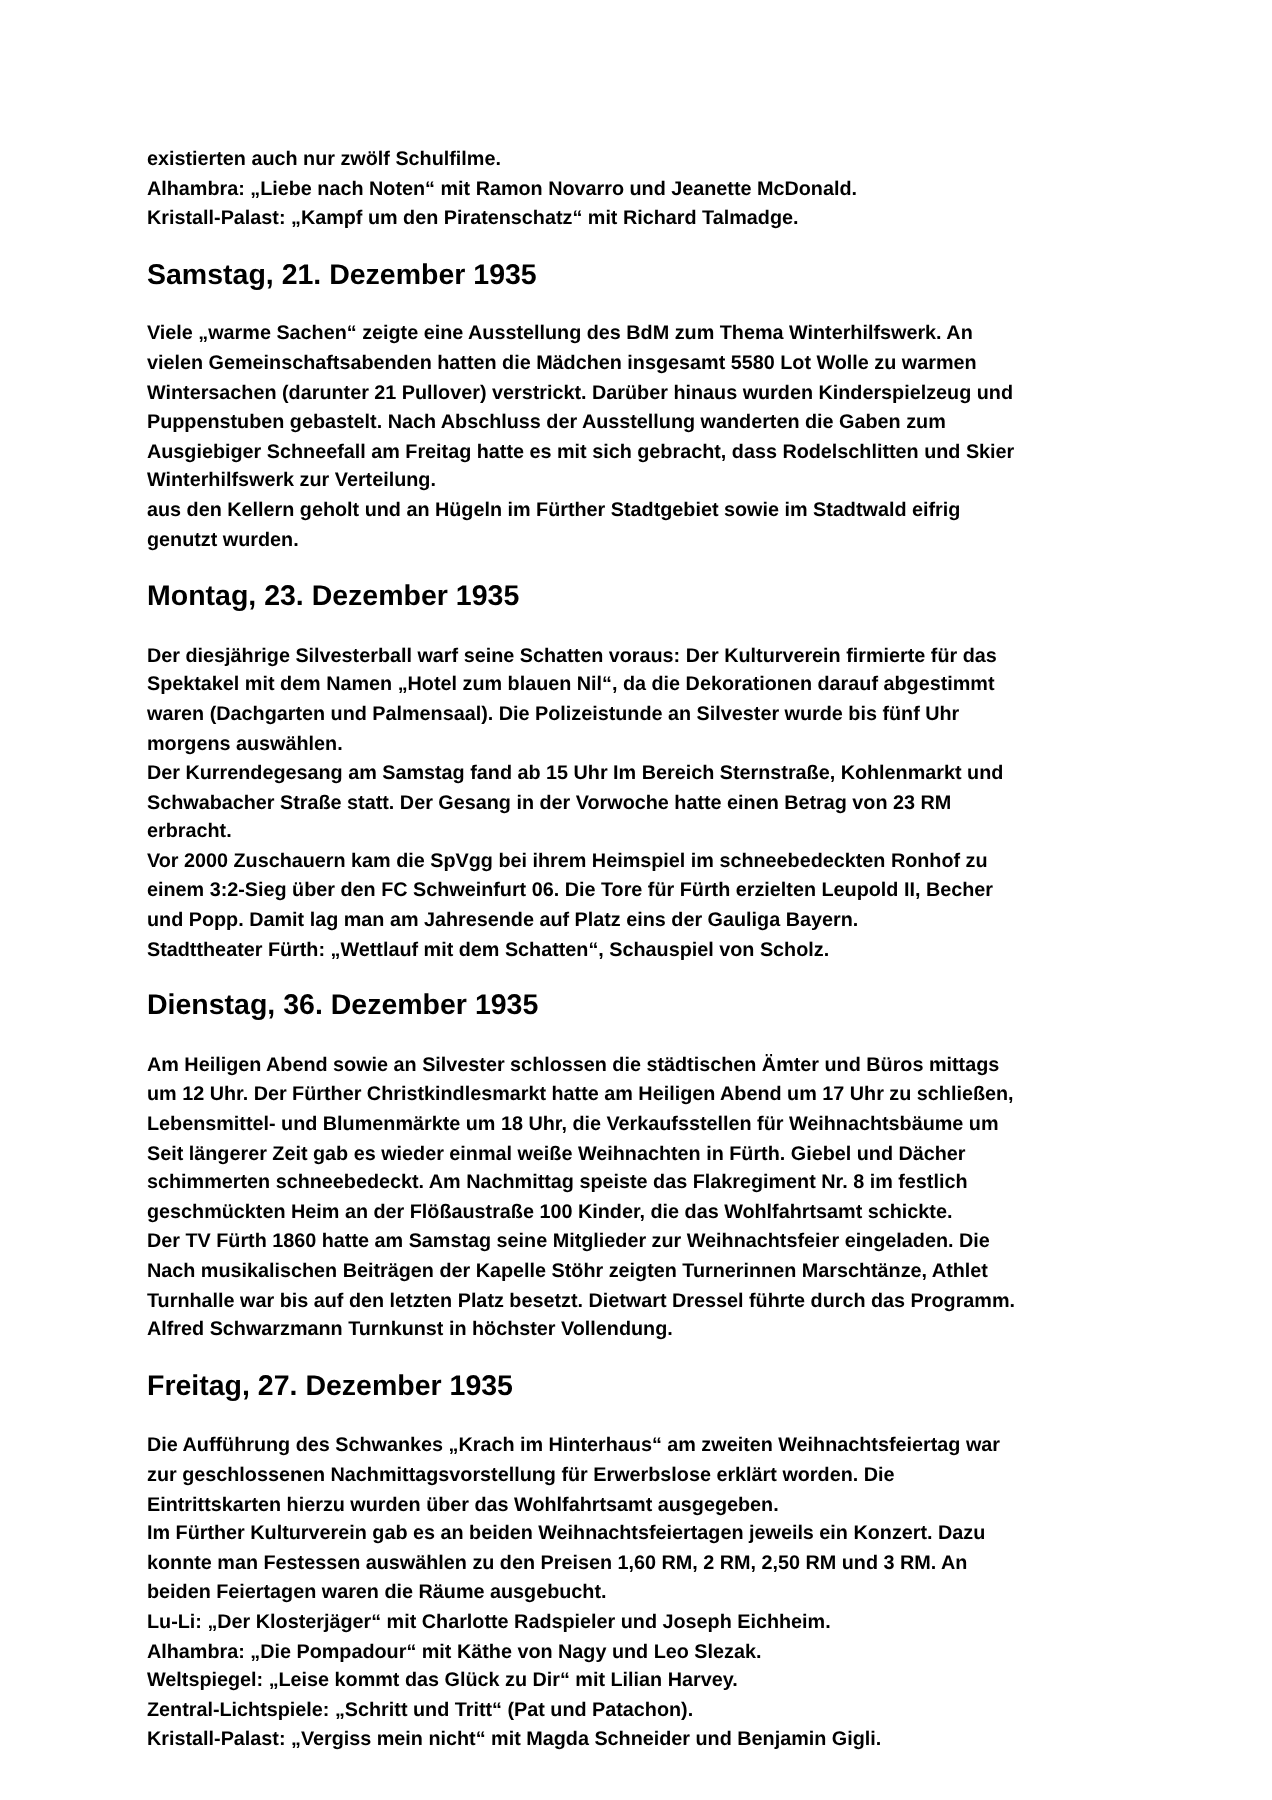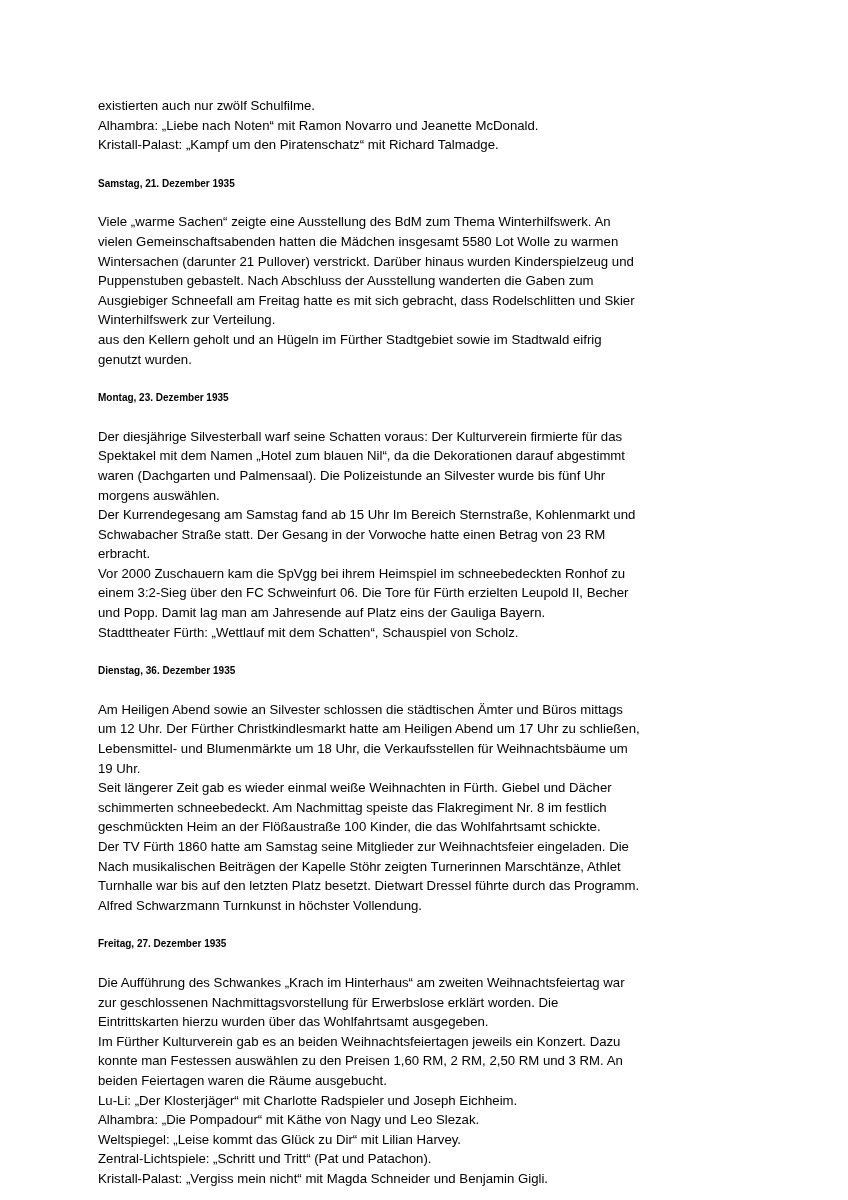--- a/index.html
+++ b/index.html
@@ -19,28 +19,29 @@
     box-sizing: border-box;
     padding: 96px 96px 60px 98px;
     background: #ffffff;
   }
   .doc-body {
     font-size: 13.2px;
     line-height: 19.6px;
   }
   .para {
     margin: 0 0 0 0;
+    font-weight: bold;
   }
   .para .line {
     display: block;
     white-space: pre-wrap;
   }
   .heading {
     font-weight: bold;
-    font-size: 10px;
+    font-size: 19px;
     line-height: 19.6px;
     margin: 0;
   }
   .spacer-sm { height: 19px; }
 </style>
 </head>
 <body>
 
 <div class="page">
   <div class="doc-body" id="doc-body">
@@ -78,21 +79,20 @@
         <span class="line">und Popp. Damit lag man am Jahresende auf Platz eins der Gauliga Bayern.</span>
         <span class="line">Stadttheater Fürth: „Wettlauf mit dem Schatten“, Schauspiel von Scholz.</span>
       </div>
       <div class="spacer-sm"></div>
       <div class="heading">Dienstag, 36. Dezember 1935</div>
       <div class="spacer-sm"></div>
       <div class="para">
         <span class="line">Am Heiligen Abend sowie an Silvester schlossen die städtischen Ämter und Büros mittags</span>
         <span class="line">um 12 Uhr. Der Fürther Christkindlesmarkt hatte am Heiligen Abend um 17 Uhr zu schließen,</span>
         <span class="line">Lebensmittel- und Blumenmärkte um 18 Uhr, die Verkaufsstellen für Weihnachtsbäume um</span>
-        <span class="line">19 Uhr.</span>
         <span class="line">Seit längerer Zeit gab es wieder einmal weiße Weihnachten in Fürth. Giebel und Dächer</span>
         <span class="line">schimmerten schneebedeckt. Am Nachmittag speiste das Flakregiment Nr. 8 im festlich</span>
         <span class="line">geschmückten Heim an der Flößaustraße 100 Kinder, die das Wohlfahrtsamt schickte.</span>
         <span class="line">Der TV Fürth 1860 hatte am Samstag seine Mitglieder zur Weihnachtsfeier eingeladen. Die</span>
         <span class="line">Nach musikalischen Beiträgen der Kapelle Stöhr zeigten Turnerinnen Marschtänze, Athlet</span>
         <span class="line">Turnhalle war bis auf den letzten Platz besetzt. Dietwart Dressel führte durch das Programm.</span>
         <span class="line">Alfred Schwarzmann Turnkunst in höchster Vollendung.</span>
       </div>
       <div class="spacer-sm"></div>
       <div class="heading">Freitag, 27. Dezember 1935</div>

